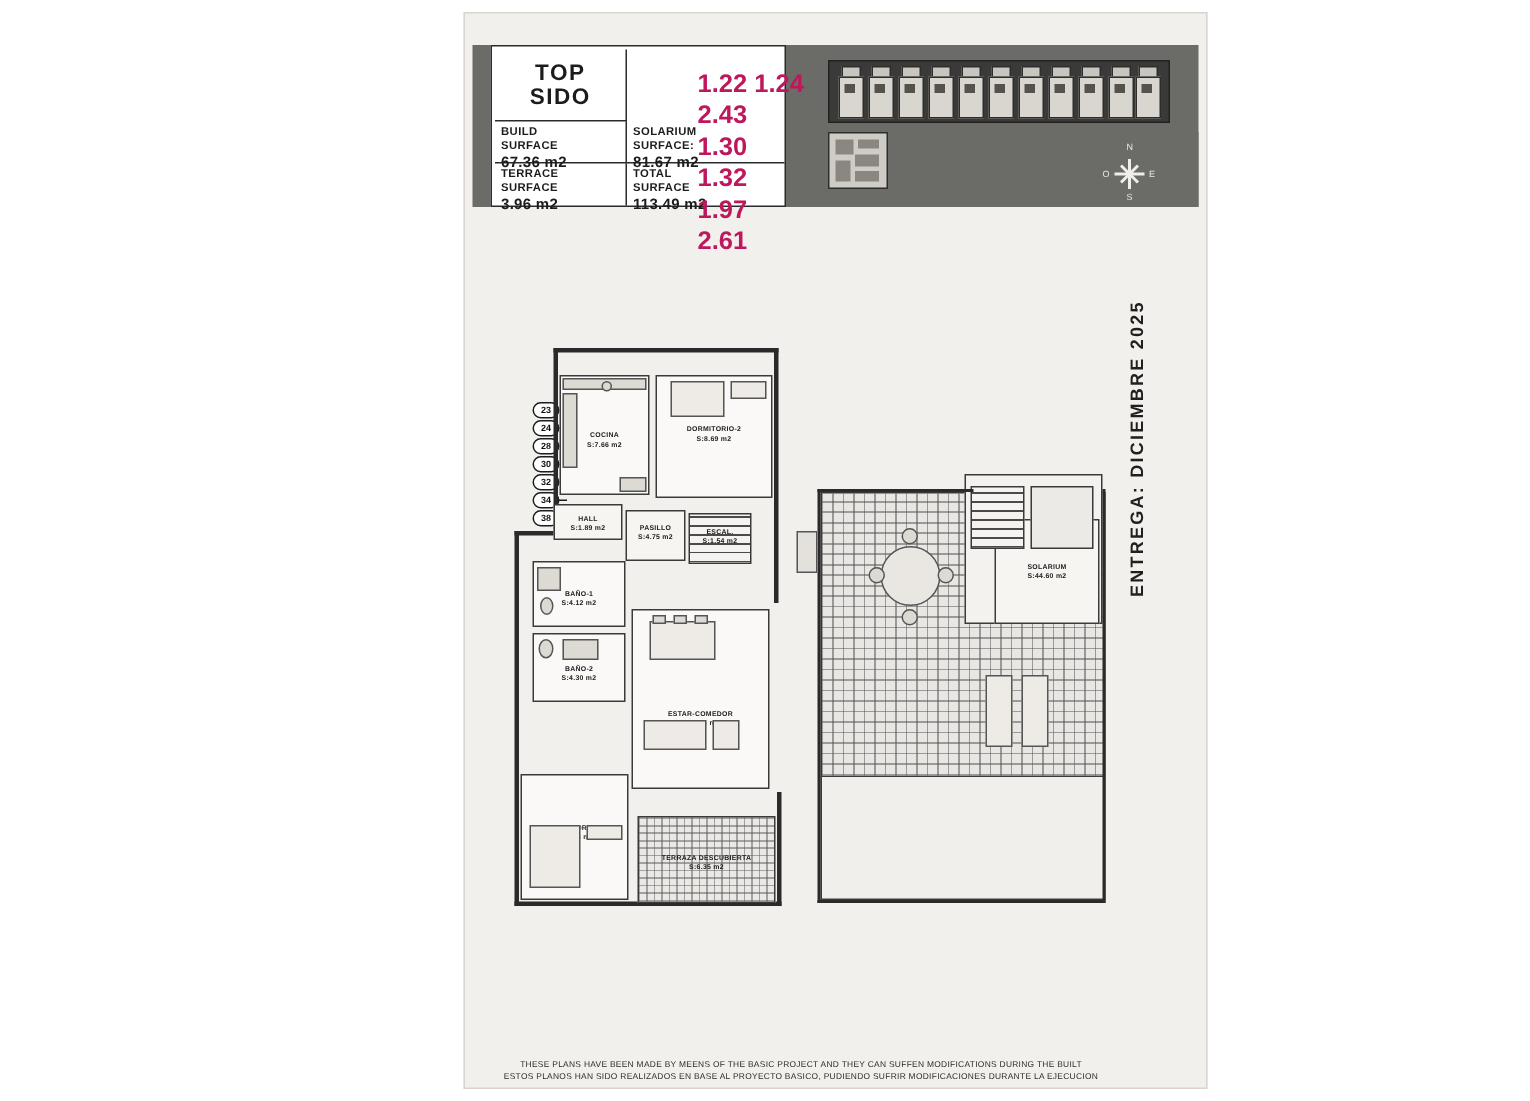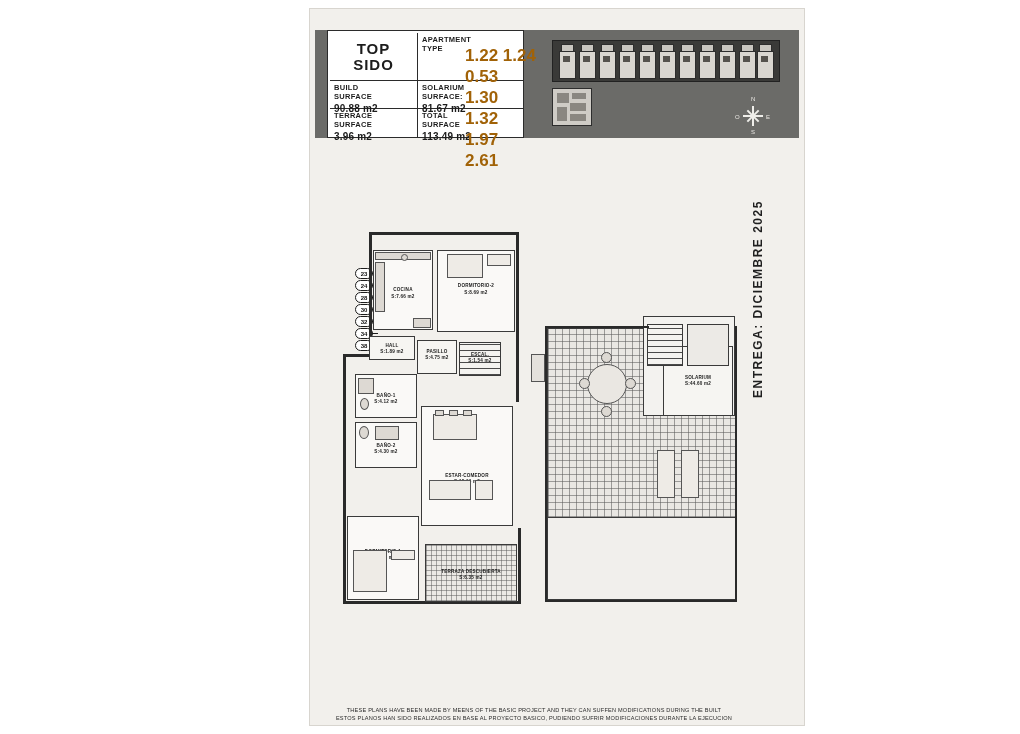--- a/index.html
+++ b/index.html
@@ -95,21 +95,21 @@
   .c-sol   { left: 90px;  top: 50px; width: 105px; height: 28px; border-bottom: 1px solid #2b2b2b; }
   .c-terr  { left: 2px;   top: 78px; width: 88px;  height: 28px; border-right: 1px solid #2b2b2b; }
   .c-tot   { left: 90px;  top: 78px; width: 105px; height: 28px; }
 
   
   .apt-nums {
     position: absolute;
     left: 418px;
     top: 45px;
     width: 72px;
-    color: #a16207;
+    color: #be185d;
     font-size: 17px;
     font-weight: bold;
     line-height: 21px;
     letter-spacing: 0px;
   }
   .apt-nums .row1 { white-space: nowrap; }
   .apt-nums .stack { }
 
   
   .elev {
@@ -388,29 +388,25 @@
     <div class="lbl" style="left:18px; top:33px;">S</div>
     <div class="lbl" style="left:2px;  top:18px;">O</div>
   </div>
 
   <div class="header-info">
     <div class="hdr-title">
       <span>TOP</span>
       <span>SIDO</span>
     </div>
 
-    <div class="hdr-cell c-apt">
-      <div class="lbl">APARTMENT</div>
-      <div class="lbl">TYPE</div>
-    </div>
 
     <div class="hdr-cell c-build">
       <div class="lbl">BUILD</div>
       <div class="lbl">SURFACE</div>
-      <div class="val">90.88 m2</div>
+      <div class="val">67.36 m2</div>
     </div>
 
     <div class="hdr-cell c-sol">
       <div class="lbl">SOLARIUM</div>
       <div class="lbl">SURFACE:</div>
       <div class="val">81.67 m2</div>
     </div>
 
     <div class="hdr-cell c-terr">
       <div class="lbl">TERRACE</div>
@@ -420,21 +416,21 @@
 
     <div class="hdr-cell c-tot">
       <div class="lbl">TOTAL</div>
       <div class="lbl">SURFACE</div>
       <div class="val">113.49 m2</div>
     </div>
   </div>
 
   <div class="apt-nums">
     <div class="row1">1.22 1.24</div>
-    <div class="stack">0.53</div>
+    <div class="stack">2.43</div>
     <div class="stack">1.30</div>
     <div class="stack">1.32</div>
     <div class="stack">1.97</div>
     <div class="stack">2.61</div>
   </div>
 
   <div class="delivery">ENTREGA: DICIEMBRE 2025</div>
 
   <div class="opts">
     <div class="opt">23</div>

